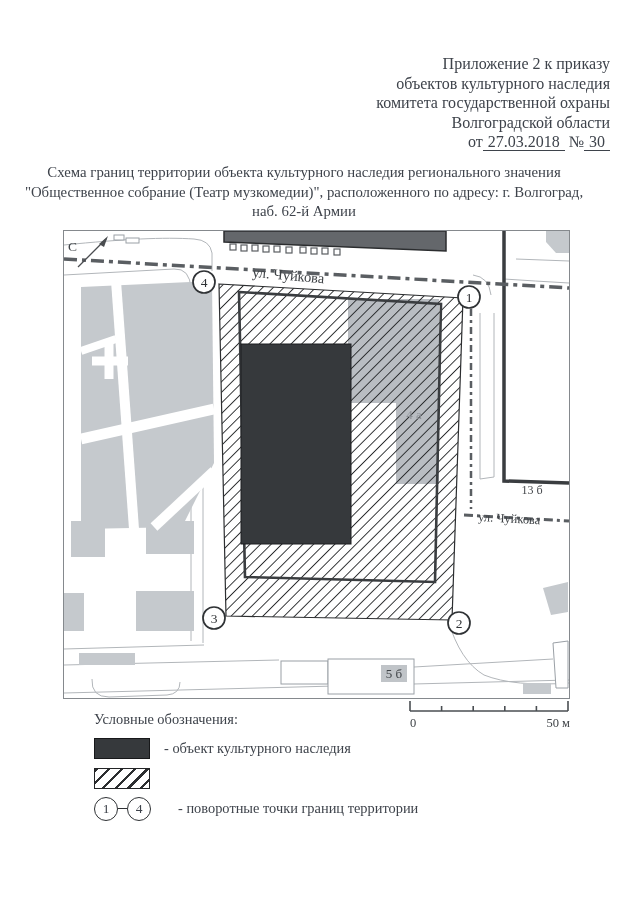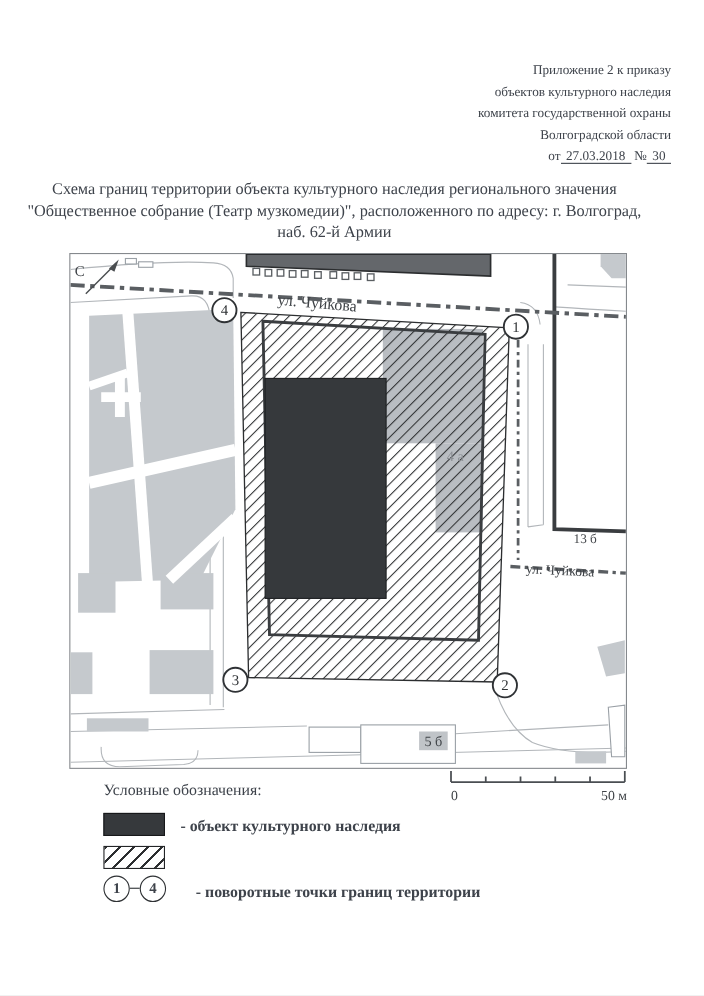--- a/index.html
+++ b/index.html
@@ -3,35 +3,35 @@
 <meta charset="utf-8">
 <style>
   html,body{margin:0;padding:0;background:#e8e8e8;}
   .page{
     position:relative;width:640px;height:905px;background:#ffffff;
     font-family:"Liberation Serif","DejaVu Serif",serif;color:#3e434b;
     overflow:hidden;margin:0 auto;
   }
   
   .annex{position:absolute;top:54px;right:30px;text-align:right;
-         font-size:12px;line-height:19.5px;}
+         font-size:16px;line-height:19.5px;}
   .annex .u{border-bottom:1.2px solid #3e434b;padding:0 5px;}
   
   .doc-title{position:absolute;top:163px;left:24px;width:560px;
              text-align:center;font-size:14.8px;line-height:19.5px;}
   
   .map-frame{position:absolute;top:230px;left:63px;width:505px;height:467px;
              border:1px solid #85898d;background:#fff;}
   .map-frame svg{display:block;}
   
   .scalebar{position:absolute;top:698px;left:408px;width:164px;height:34px;}
   
   .legend{position:absolute;top:711px;left:64px;width:520px;font-size:14.4px;margin-left:30px;}
   .legend-title{margin-bottom:9px;}
-  .legend-row{display:flex;align-items:flex-end;margin-bottom:7px;height:23px;font-weight:bold;}
+  .legend-row{display:flex;align-items:center;margin-bottom:7px;height:23px;}
   .legend-sym{width:56px;height:21px;flex:0 0 56px;margin-right:14px;box-sizing:border-box;}
   .sym-object{background:#36393c;border:1.5px solid #17181a;}
   .sym-territory{border:1.8px solid #232527;
     background:repeating-linear-gradient(135deg,#2c2e30 0 2.2px,transparent 2.2px 9px);}
   .sym-points{display:flex;align-items:center;width:70px;flex:0 0 70px;margin-right:0px;height:25px;}
   .pt-circle{width:22px;height:22px;border:1.6px solid #2f3235;border-radius:50%;
     display:flex;align-items:center;justify-content:center;font-size:13.5px;background:#fff;}
   .pt-dash{width:9px;height:0;border-top:1.6px solid #2f3235;}
   .legend-label{white-space:nowrap;}
   .legend-row.points .legend-label{margin-left:14px;}

